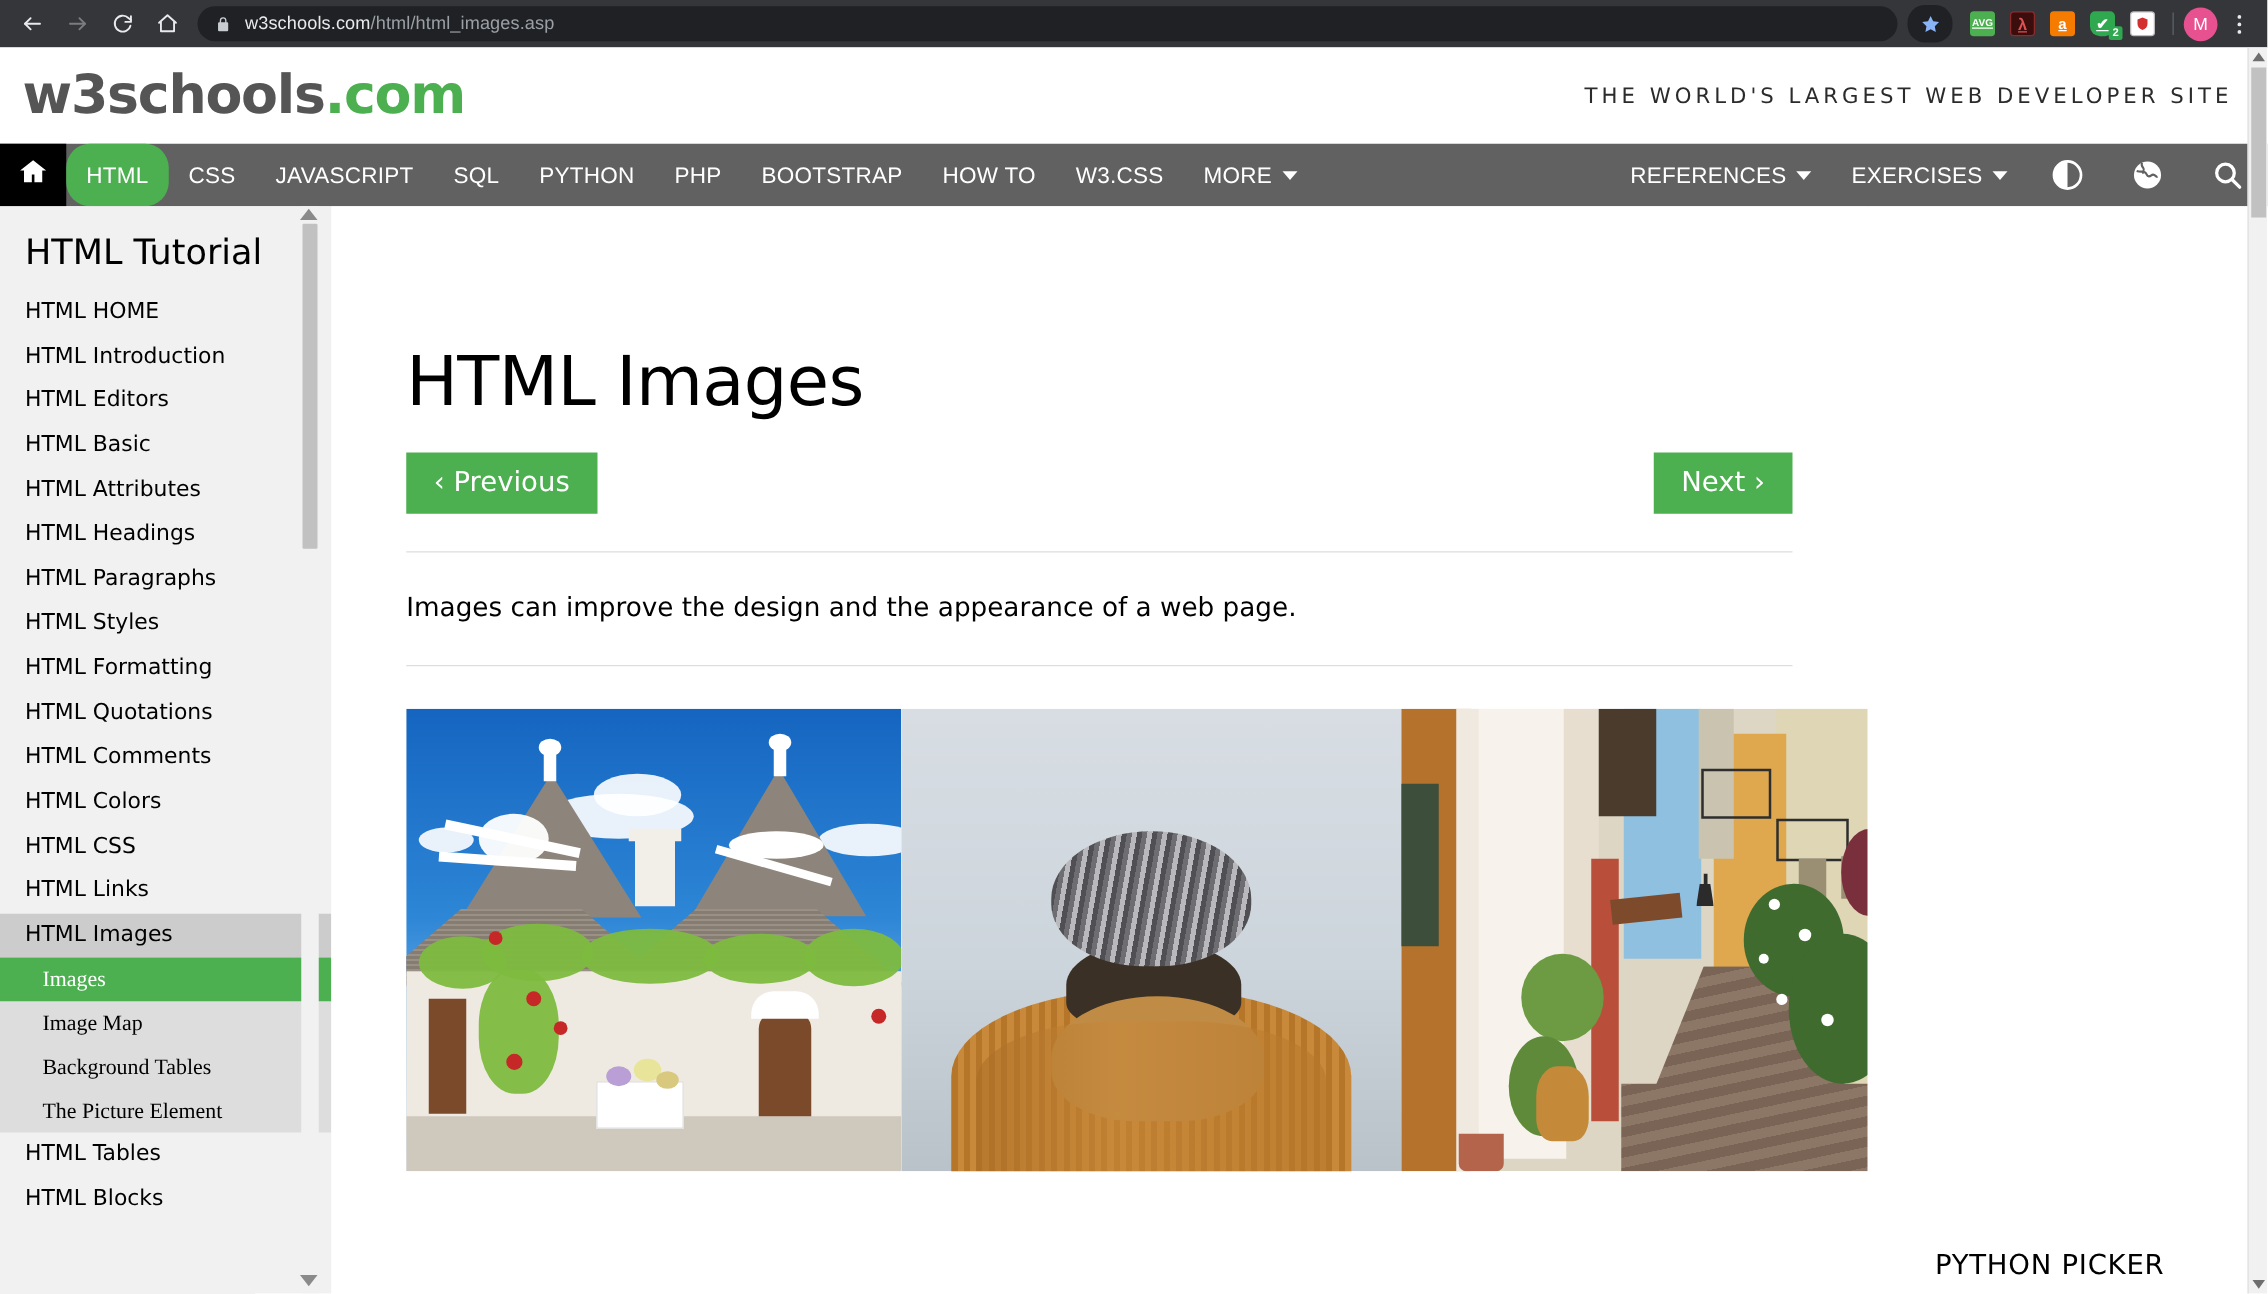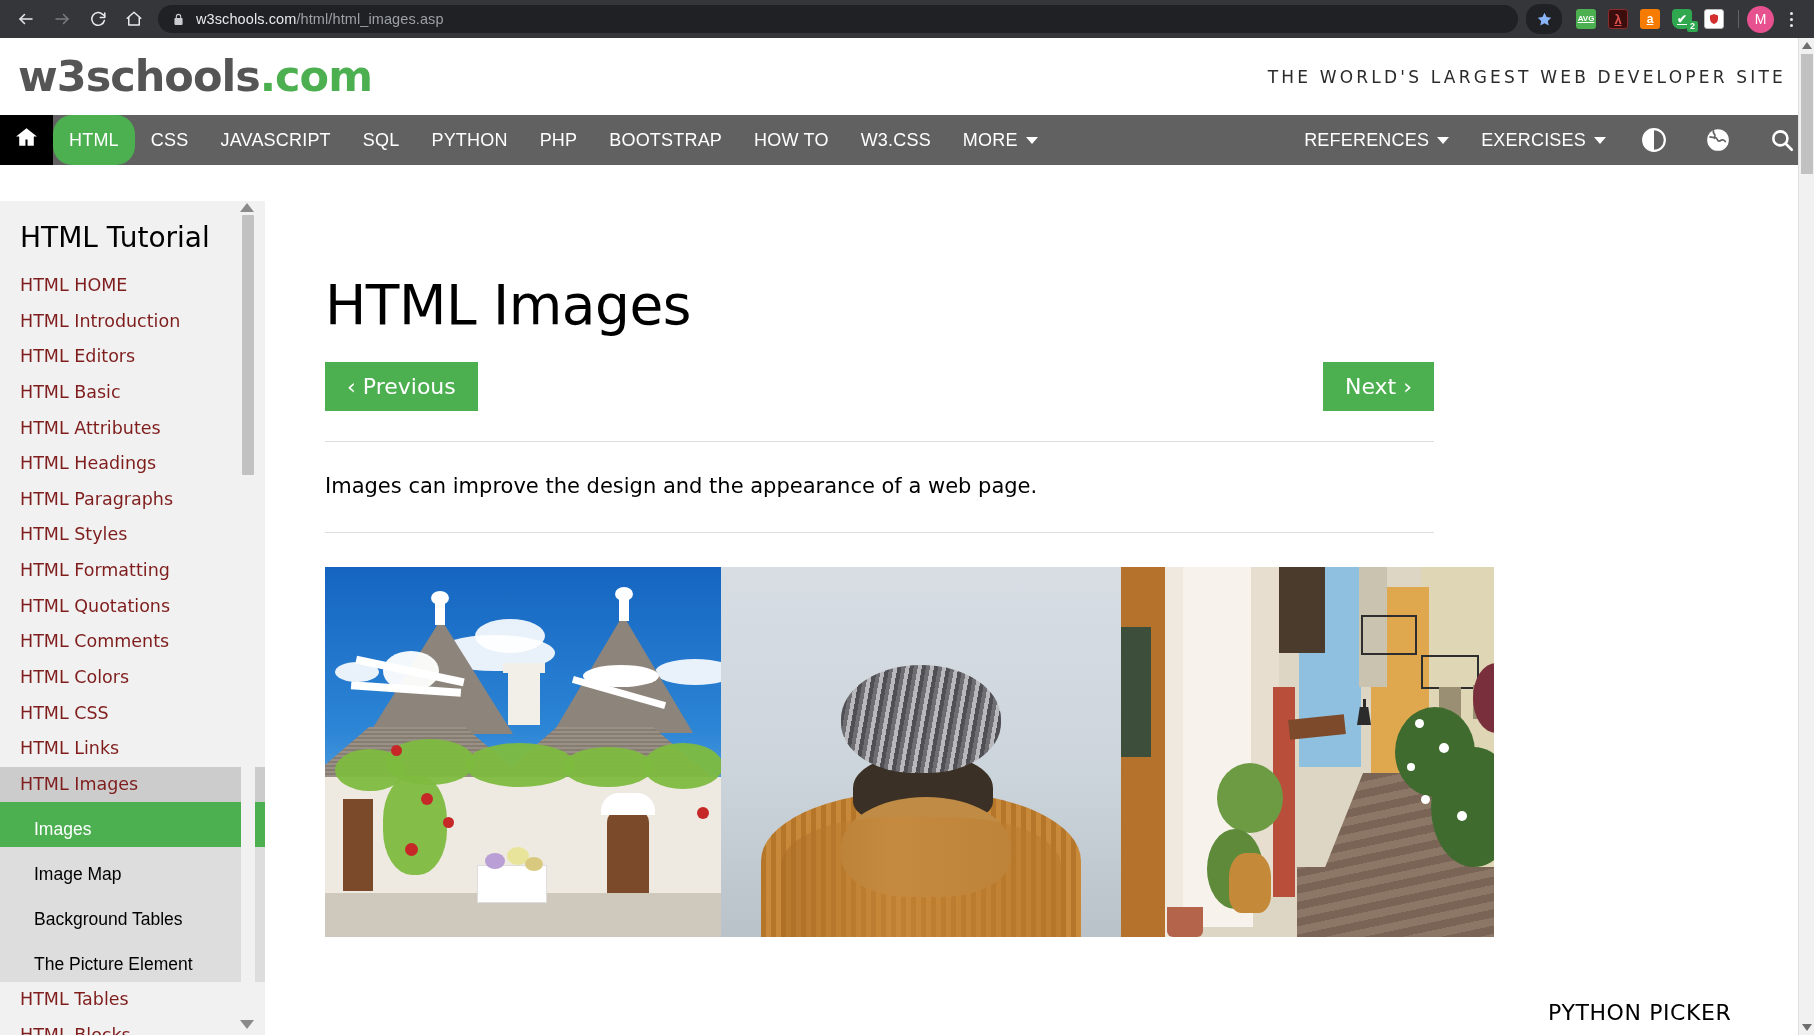--- a/index.html
+++ b/index.html
@@ -183,45 +183,44 @@
   }
 
   
   .sidebar {
     width: 265px;
     background: #f1f1f1;
     position: relative;
     overflow: hidden;
     flex: 0 0 265px;
     padding-top: 12px;
-    margin-top: 36px;
   }
   .sidebar-title {
     font-size: 28px;
     color: #000;
     font-weight: normal;
     padding: 8px 0 14px 20px;
     font-family: "DejaVu Sans", sans-serif;
   }
   .side-item {
     display: block;
     font-size: 17.5px;
-    color: #7f1d1d;
+    color: #000000;
     padding: 6px 0 6px 20px;
     line-height: 1.35;
     font-family: "DejaVu Sans", sans-serif;
   }
   .side-item.current { background: #ccc; }
   .side-sub-wrap { background: #ddd; padding: 0; }
   .side-sub {
     display: block;
     font-size: 17.5px;
     color: #000;
-    padding: 17px 0 7px 34px;
-    font-family: Liberation Sans, sans-serif;
+    padding: 7px 0 7px 34px;
+    font-family: Liberation Serif, serif;
   }
   .side-sub.active { background: #4CAF50; color: #fff; }
 
   .sb-track {
     position: absolute;
     top: 0; right: 10px;
     width: 14px; height: 100%;
     background: #f1f1f1;
   }
   .sb-thumb {

